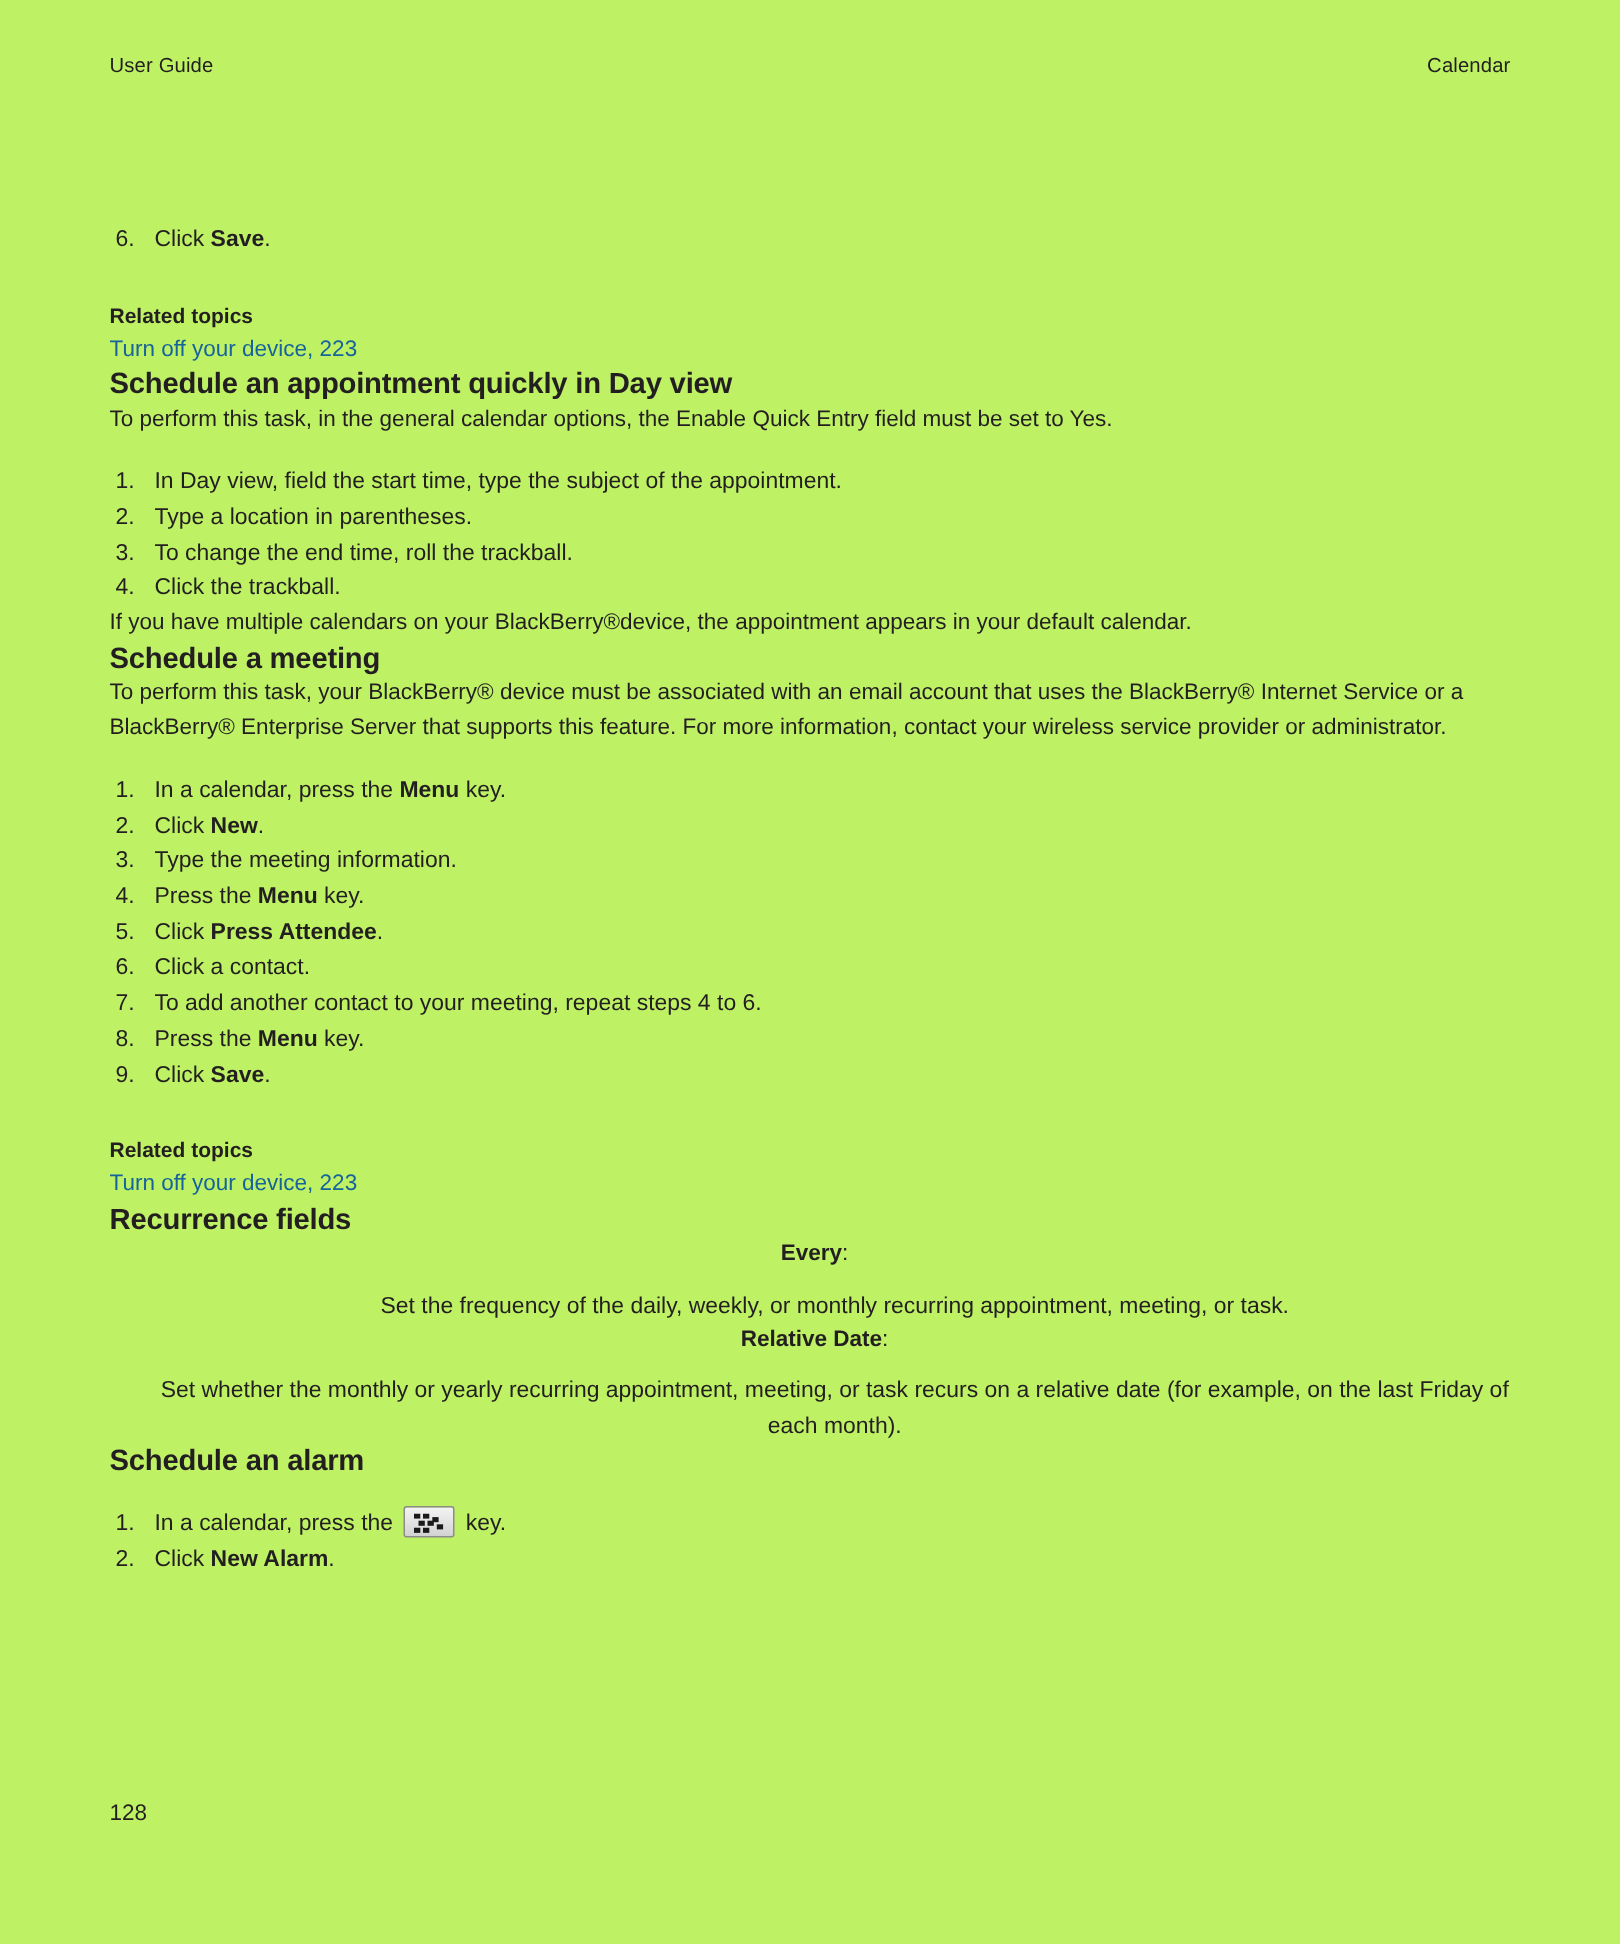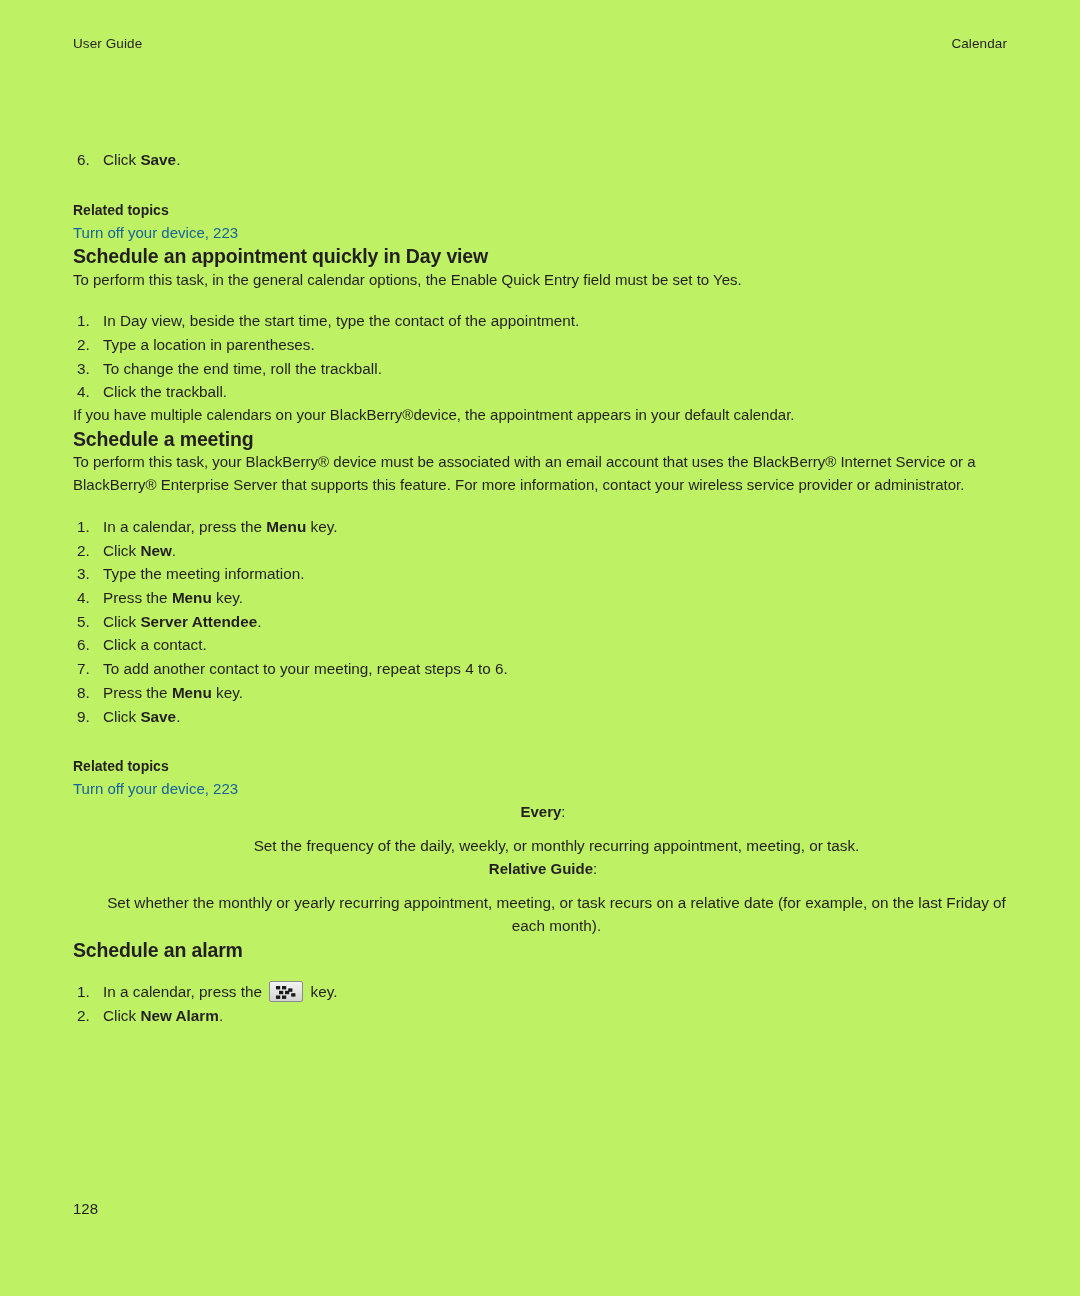--- a/index.html
+++ b/index.html
@@ -176,21 +176,21 @@
     <div class="related">
       <div class="related-title">Related topics</div>
       <a class="related-link" href="#">Turn off your device, 223</a>
     </div>
 
     <h2 class="section-title sec-gap-big">Schedule an appointment quickly in Day view</h2>
     <p class="body p-after-head">To perform this task, in the general calendar options, the Enable Quick Entry field must be set to Yes.</p>
 
     <ol class="steps gap-top">
       <li>
-        <span class="num">1.</span><span>In Day view, beside the start time, type the contact of the appointment.</span>
+        <span class="num">1.</span><span>In Day view, field the start time, type the subject of the appointment.</span>
       </li>
       <li>
         <span class="num">2.</span><span>Type a location in parentheses.</span>
       </li>
       <li>
         <span class="num">3.</span><span>To change the end time, roll the trackball.</span>
       </li>
       <li>
         <span class="num">4.</span><span>Click the trackball.</span>
       </li>
@@ -208,46 +208,47 @@
       <li>
         <span class="num">2.</span><span>Click </span><strong>New</strong><span>.</span>
       </li>
       <li>
         <span class="num">3.</span><span>Type the meeting information.</span><strong></strong><span></span>
       </li>
       <li>
         <span class="num">4.</span><span>Press the </span><strong>Menu</strong><span> key.</span>
       </li>
       <li>
-        <span class="num">5.</span><span>Click </span><strong>Server Attendee</strong><span>.</span>
+        <span class="num">5.</span><span>Click </span><strong>Press Attendee</strong><span>.</span>
       </li>
       <li>
         <span class="num">6.</span><span>Click a contact.</span><strong></strong><span></span>
       </li>
       <li>
         <span class="num">7.</span><span>To add another contact to your meeting, repeat steps 4 to 6.</span><strong></strong><span></span>
       </li>
       <li>
         <span class="num">8.</span><span>Press the </span><strong>Menu</strong><span> key.</span>
       </li>
       <li>
         <span class="num">9.</span><span>Click </span><strong>Save</strong><span>.</span>
       </li>
     </ol>
 
     <div class="related">
       <div class="related-title">Related topics</div>
       <a class="related-link" href="#">Turn off your device, 223</a>
     </div>
 
+    <h2 class="section-title sec-gap-mid">Recurrence fields</h2>
 
     <dl class="fields dl-gap-top">
       <dt><span>Every</span><span class="colon">:</span></dt>
       <dd>Set the frequency of the daily, weekly, or monthly recurring appointment, meeting, or task.</dd>
-      <dt class="dt-gap"><span>Relative Guide</span><span class="colon">:</span></dt>
+      <dt class="dt-gap"><span>Relative Date</span><span class="colon">:</span></dt>
       <dd>Set whether the monthly or yearly recurring appointment, meeting, or task recurs on a relative date (for example, on the last Friday of each month).</dd>
     </dl>
 
     <h2 class="section-title sec-gap-mid">Schedule an alarm</h2>
 
     <ol class="steps gap-top">
       <li>
         <span class="num">1.</span><span>In a calendar, press the </span><span class="bb-key"><svg width="22" height="13" viewBox="0 0 22 13" aria-hidden="true">
               <rect x="0" y="0" width="4.2" height="3.4" fill="#1a1a1a"></rect>
               <rect x="6" y="0" width="4.2" height="3.4" fill="#1a1a1a"></rect>

